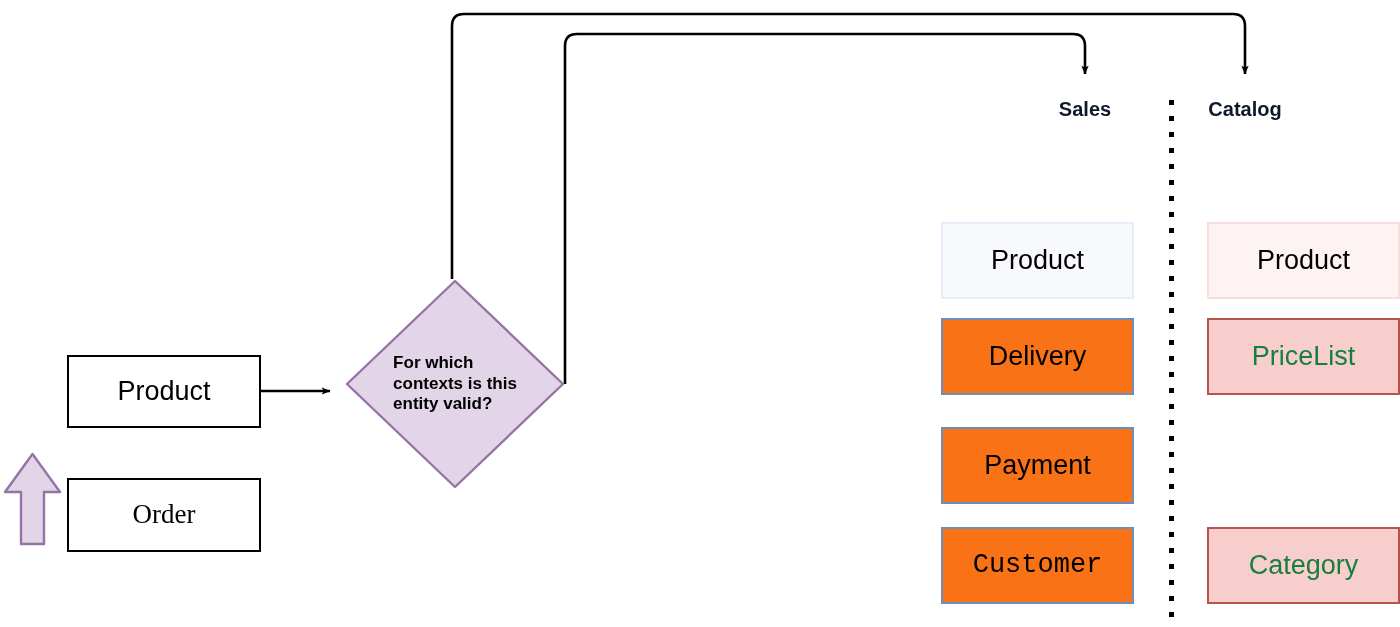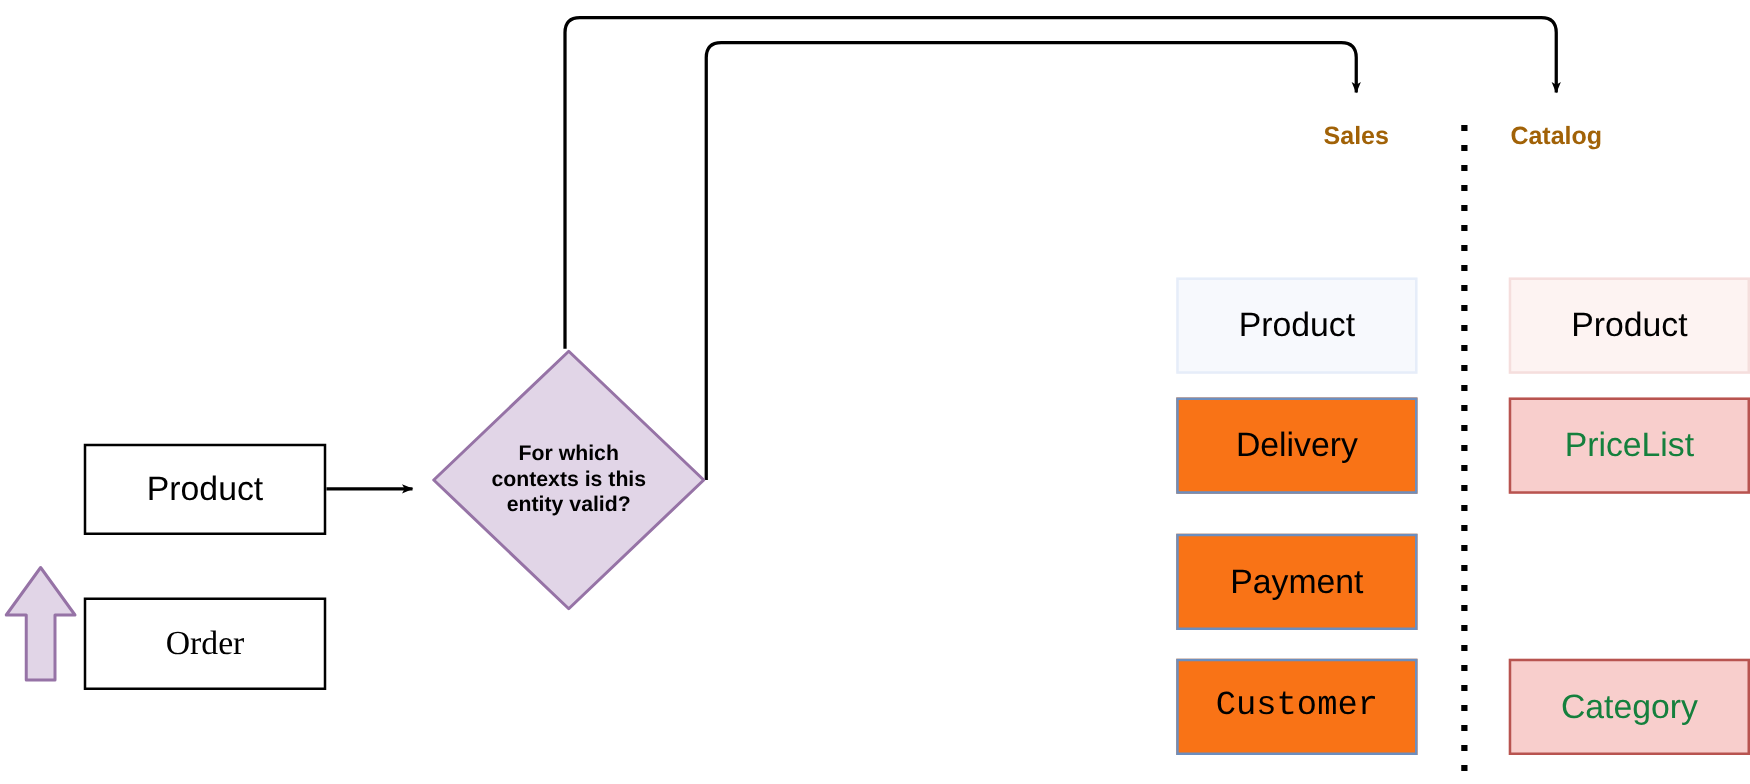--- a/index.html
+++ b/index.html
@@ -85,36 +85,35 @@
   }
   .diamond-label {
     position: absolute;
     left: 0;
     top: 0;
     width: 100%;
     height: 100%;
     display: flex;
     align-items: center;
     justify-content: center;
-    text-align: center;
     font-size: 17px;
     font-weight: bold;
     color: #000000;
     line-height: 1.22;
     padding: 0 42px;
     box-sizing: border-box;
     white-space: pre-line;
   }
 
   
   .col-title {
     position: absolute;
     font-size: 20px;
     font-weight: bold;
-    color: #a16207;
+    color: #0f172a;
     text-align: center;
     transform: translateX(-50%);
     white-space: nowrap;
   }
 
   
   .divider {
     position: absolute;
     width: 5px;
     background-image: linear-gradient(to bottom, #000000 0 5px, rgba(0,0,0,0) 5px 100%);

